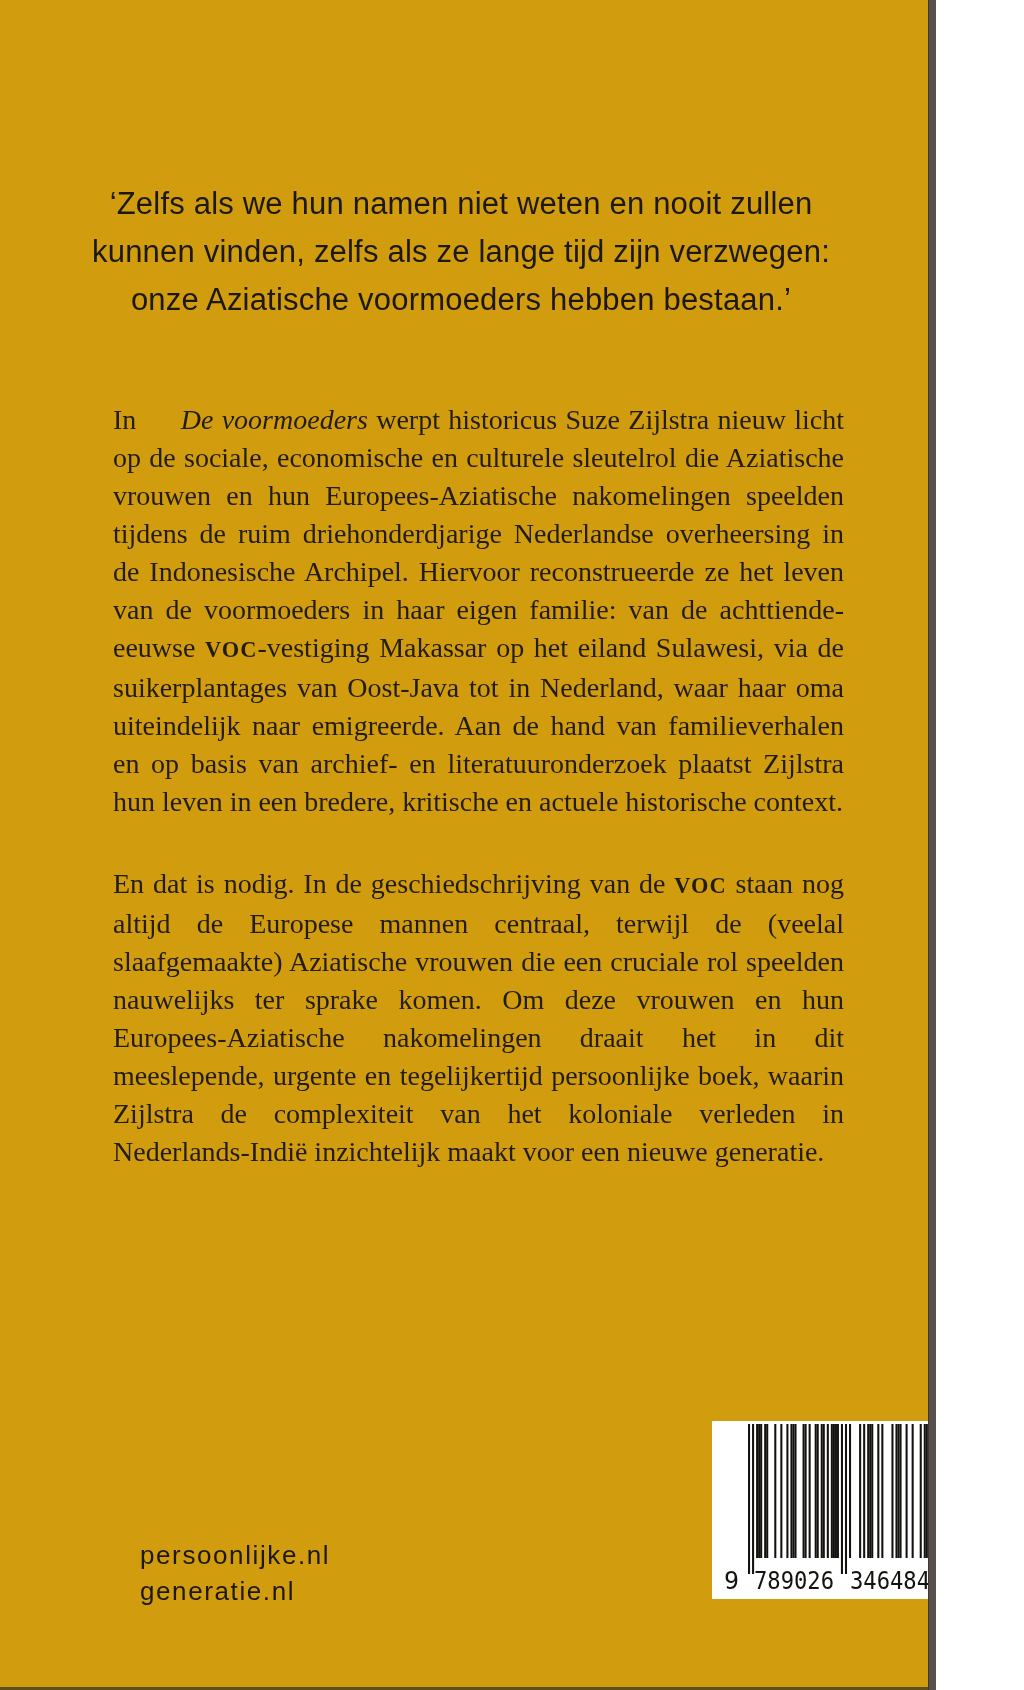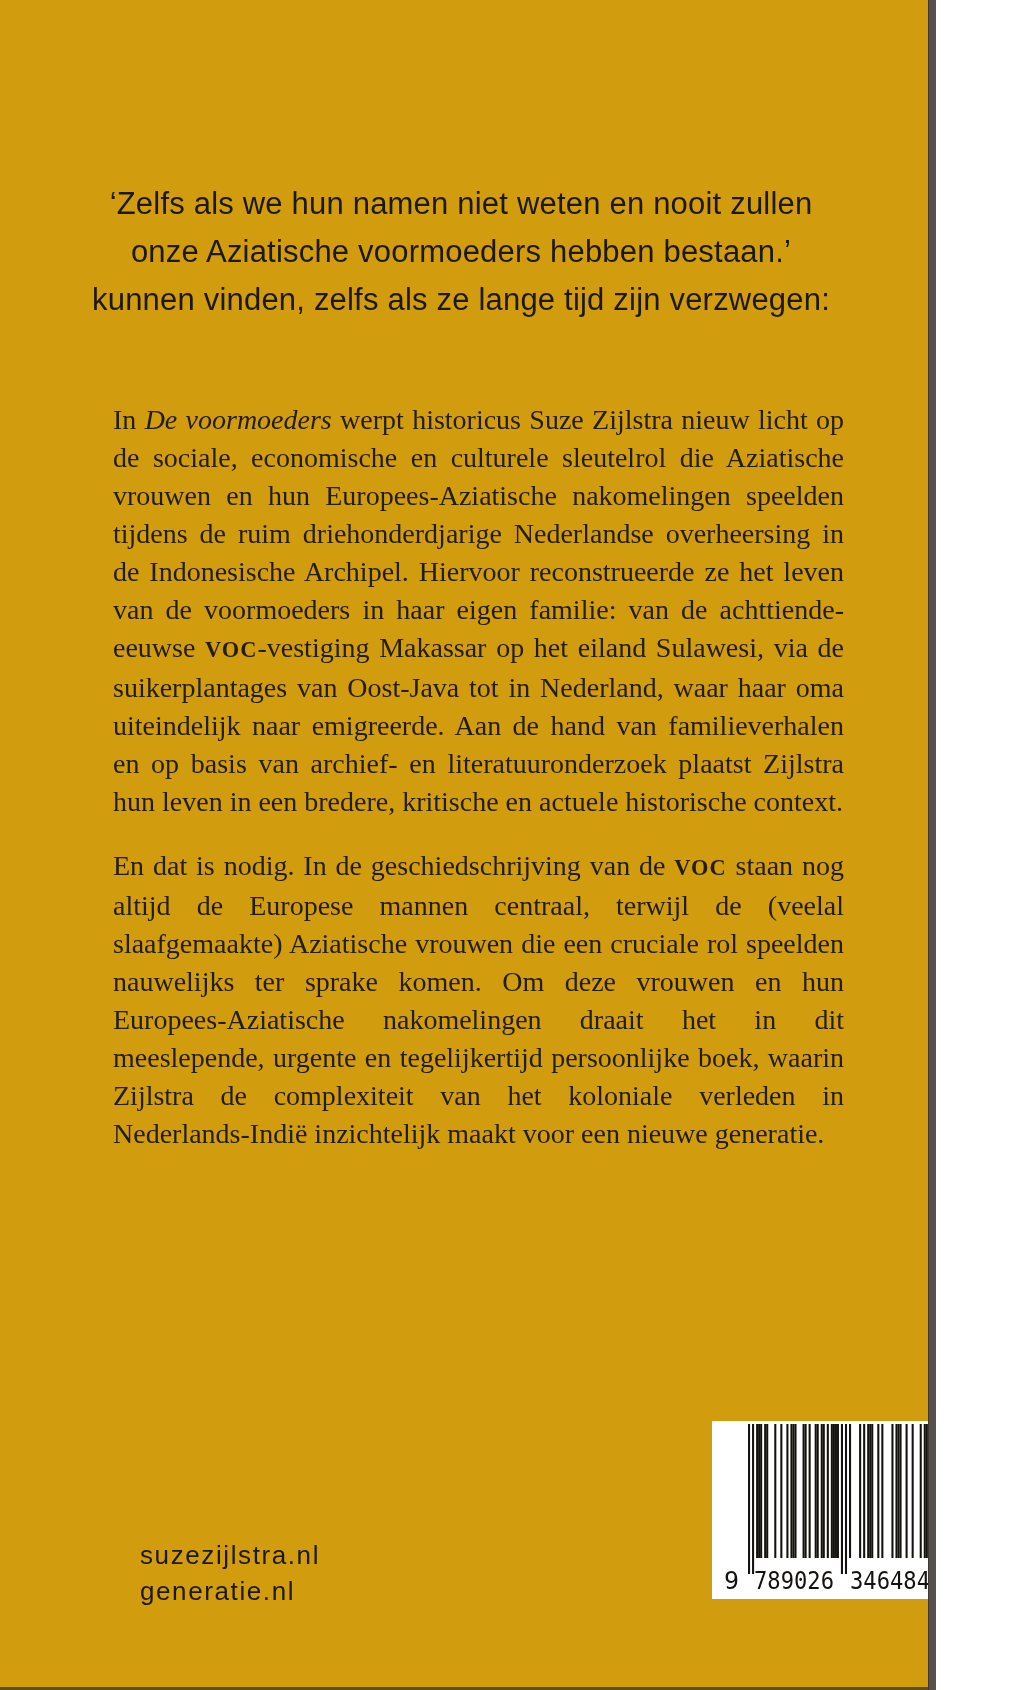--- a/index.html
+++ b/index.html
@@ -35,22 +35,22 @@
     top: 401px;
     left: 113px;
     width: 731px;
     font-family: "Liberation Serif", serif;
     font-size: 28px;
     line-height: 38px;
     color: var(--body-color, #231d11);
     text-align: justify;
   }
   .synopsis p { margin: 0; }
-  .synopsis p + p { margin-top: 26px; }
-  .run-i  { font-style: italic; }
+  .synopsis p + p { margin-top: 44px; }
+  .run-i  { font-style: italic; margin-left: 36px; }
   .run-sc { font-size: 0.8em; letter-spacing: 0.045em; font-weight: bold; }
 
   
   .websites {
     position: absolute;
     left: 140px;
     top: 1537px;
     font-family: "Liberation Sans", sans-serif;
     font-size: 26px;
     line-height: 36px;
@@ -91,31 +91,31 @@
     z-index: 2;
   }
 </style>
 </head>
 <body>
 
 <div class="page">
 
   <div class="quote">
     <div>‘Zelfs als we hun namen niet weten en nooit zullen</div>
+    <div>kunnen vinden, zelfs als ze lange tijd zijn verzwegen:</div>
     <div>onze Aziatische voormoeders hebben bestaan.’</div>
-    <div>kunnen vinden, zelfs als ze lange tijd zijn verzwegen:</div>
   </div>
 
   <div class="synopsis">
       <p><span>In </span><span class="run-i">De voormoeders</span><span> werpt historicus Suze Zijlstra nieuw licht op de sociale, economische en culturele sleutelrol die Aziatische vrouwen en hun Europees-Aziatische nakomelingen speelden tijdens de ruim driehonderdjarige Nederlandse overheersing in de Indonesische Archipel. Hiervoor reconstrueerde ze het leven van de voormoeders in haar eigen familie: van de achttiende-eeuwse </span><span class="run-sc">VOC</span><span>-vestiging Makassar op het eiland Sulawesi, via de suikerplantages van Oost-Java tot in Nederland, waar haar oma uiteindelijk naar emigreerde. Aan de hand van familieverhalen en op basis van archief- en literatuuronderzoek plaatst Zijlstra hun leven in een bredere, kritische en actuele historische context.</span></p>
       <p><span>En dat is nodig. In de geschiedschrijving van de </span><span class="run-sc">VOC</span><span> staan nog altijd de Europese mannen centraal, terwijl de (veelal slaafgemaakte) Aziatische vrouwen die een cruciale rol speelden nauwelijks ter sprake komen. Om deze vrouwen en hun Europees-Aziatische nakomelingen draait het in dit meeslepende, urgente en tegelijkertijd persoonlijke boek, waarin Zijlstra de complexiteit van het koloniale verleden in Nederlands-Indië inzichtelijk maakt voor een nieuwe generatie.</span></p>
     </div>
 
   <div class="websites">
-    <div>suzezijlstra.nl</div>
+    <div>persoonlijke.nl</div>
     <div>generatie.nl</div>
   </div>
 
   <div class="barcode-panel">
     <svg viewBox="0 0 260 178" xmlns="http://www.w3.org/2000/svg">
         <rect x="36.00" y="3" width="2.07" height="150" fill="#14120e"></rect>
         <rect x="40.04" y="3" width="2.07" height="150" fill="#14120e"></rect>
         <rect x="44.08" y="3" width="2.07" height="134" fill="#14120e"></rect>
         <rect x="46.10" y="3" width="2.07" height="134" fill="#14120e"></rect>
         <rect x="48.12" y="3" width="2.07" height="134" fill="#14120e"></rect>

